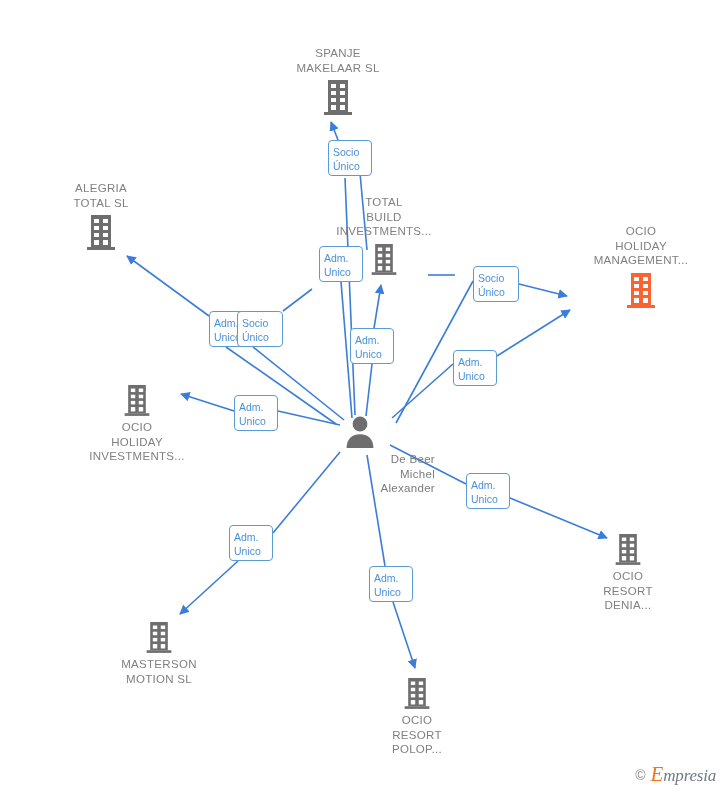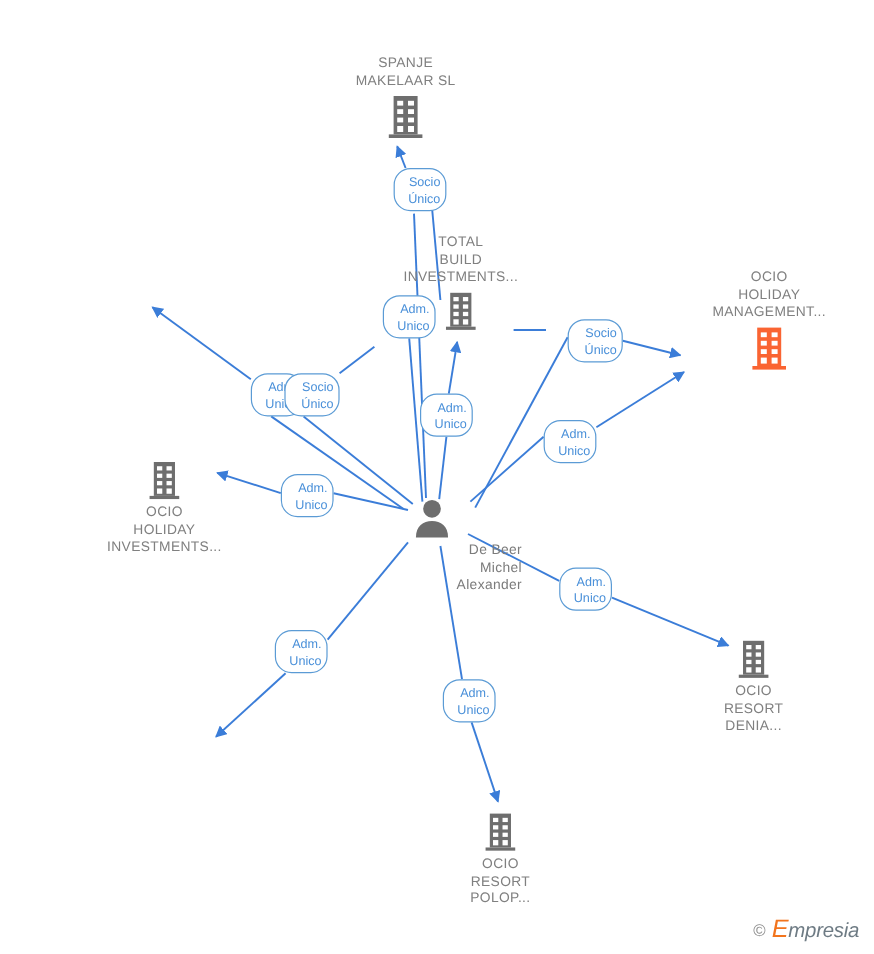--- a/index.html
+++ b/index.html
@@ -52,46 +52,46 @@
   
   .node.above .label { margin-bottom: 3px; }
   .node.below .label { margin-top: 3px; }
 
   
   .chip {
     position: absolute;
     box-sizing: border-box;
     background: #ffffff;
     border: 1.4px solid #5b9bd5;
-    border-radius: 14px;
+    border-radius: 4px;
     color: #4a90d9;
     font-size: 10.5px;
     line-height: 14px;
-    text-align: right;
+    text-align: left;
     padding: 4px 4px 5px 4px;
     white-space: pre-line;
     z-index: 20;
   }
 
   
   #watermark {
     position: absolute;
     right: 12px;
     bottom: 8px;
     display: flex;
     align-items: center;
     gap: 5px;
     z-index: 30;
   }
   #watermark .copy {
     color: #8c8c8c;
     font-size: 14px;
   }
   #watermark .brand {
-    font-family: Liberation Sans, sans-serif;
+    font-family: Liberation Serif, serif;
     font-style: italic;
     font-size: 17px;
     color: #6e7b84;
     letter-spacing: -0.2px;
   }
   #watermark .brand .cap {
     color: #f2741d;
     font-size: 21px;
   }
 </style>
@@ -156,20 +156,40 @@
             <rect x="19" y="13" width="5" height="4"></rect>
           <rect x="10" y="20" width="5" height="4"></rect>
             <rect x="19" y="20" width="5" height="4"></rect>
           <rect x="10" y="27" width="5" height="5"></rect>
             <rect x="19" y="27" width="5" height="5"></rect>
         </g>
       </svg>
     </span>
   </div>
 
+  <div class="node company above" style="left:101px; top:181px;">
+    <span class="label">ALEGRIA
+TOTAL  SL</span>
+    <span class="glyph">
+      <svg width="34" height="38" viewBox="0 0 34 38" xmlns="http://www.w3.org/2000/svg">
+        <rect x="7" y="2" width="20" height="32" fill="#6e6e6e"></rect>
+        <rect x="3" y="34" width="28" height="3" fill="#6e6e6e"></rect>
+        <g fill="#ffffff">
+          <rect x="10" y="6" width="5" height="4"></rect>
+            <rect x="19" y="6" width="5" height="4"></rect>
+          <rect x="10" y="13" width="5" height="4"></rect>
+            <rect x="19" y="13" width="5" height="4"></rect>
+          <rect x="10" y="20" width="5" height="4"></rect>
+            <rect x="19" y="20" width="5" height="4"></rect>
+          <rect x="10" y="27" width="5" height="5"></rect>
+            <rect x="19" y="27" width="5" height="5"></rect>
+        </g>
+      </svg>
+    </span>
+  </div>
 
   <div class="node company above" style="left:384px; top:195px;">
     <span class="label">TOTAL
 BUILD
 INVESTMENTS...</span>
     <span class="glyph">
       <svg width="30" height="34" viewBox="0 0 34 38" xmlns="http://www.w3.org/2000/svg">
         <rect x="7" y="2" width="20" height="32" fill="#6e6e6e"></rect>
         <rect x="3" y="34" width="28" height="3" fill="#6e6e6e"></rect>
         <g fill="#ffffff">
@@ -223,20 +243,40 @@
           <rect x="10" y="27" width="5" height="5"></rect>
             <rect x="19" y="27" width="5" height="5"></rect>
         </g>
       </svg>
     </span>
     <span class="label">OCIO
 HOLIDAY
 INVESTMENTS...</span>
   </div>
 
+  <div class="node company below" style="left:159px; top:620px;">
+    <span class="glyph">
+      <svg width="30" height="34" viewBox="0 0 34 38" xmlns="http://www.w3.org/2000/svg">
+        <rect x="7" y="2" width="20" height="32" fill="#6e6e6e"></rect>
+        <rect x="3" y="34" width="28" height="3" fill="#6e6e6e"></rect>
+        <g fill="#ffffff">
+          <rect x="10" y="6" width="5" height="4"></rect>
+            <rect x="19" y="6" width="5" height="4"></rect>
+          <rect x="10" y="13" width="5" height="4"></rect>
+            <rect x="19" y="13" width="5" height="4"></rect>
+          <rect x="10" y="20" width="5" height="4"></rect>
+            <rect x="19" y="20" width="5" height="4"></rect>
+          <rect x="10" y="27" width="5" height="5"></rect>
+            <rect x="19" y="27" width="5" height="5"></rect>
+        </g>
+      </svg>
+    </span>
+    <span class="label">MASTERSON
+MOTION  SL</span>
+  </div>
 
   <div class="node company below" style="left:417px; top:676px;">
     <span class="glyph">
       <svg width="30" height="34" viewBox="0 0 34 38" xmlns="http://www.w3.org/2000/svg">
         <rect x="7" y="2" width="20" height="32" fill="#6e6e6e"></rect>
         <rect x="3" y="34" width="28" height="3" fill="#6e6e6e"></rect>
         <g fill="#ffffff">
           <rect x="10" y="6" width="5" height="4"></rect>
             <rect x="19" y="6" width="5" height="4"></rect>
           <rect x="10" y="13" width="5" height="4"></rect>

